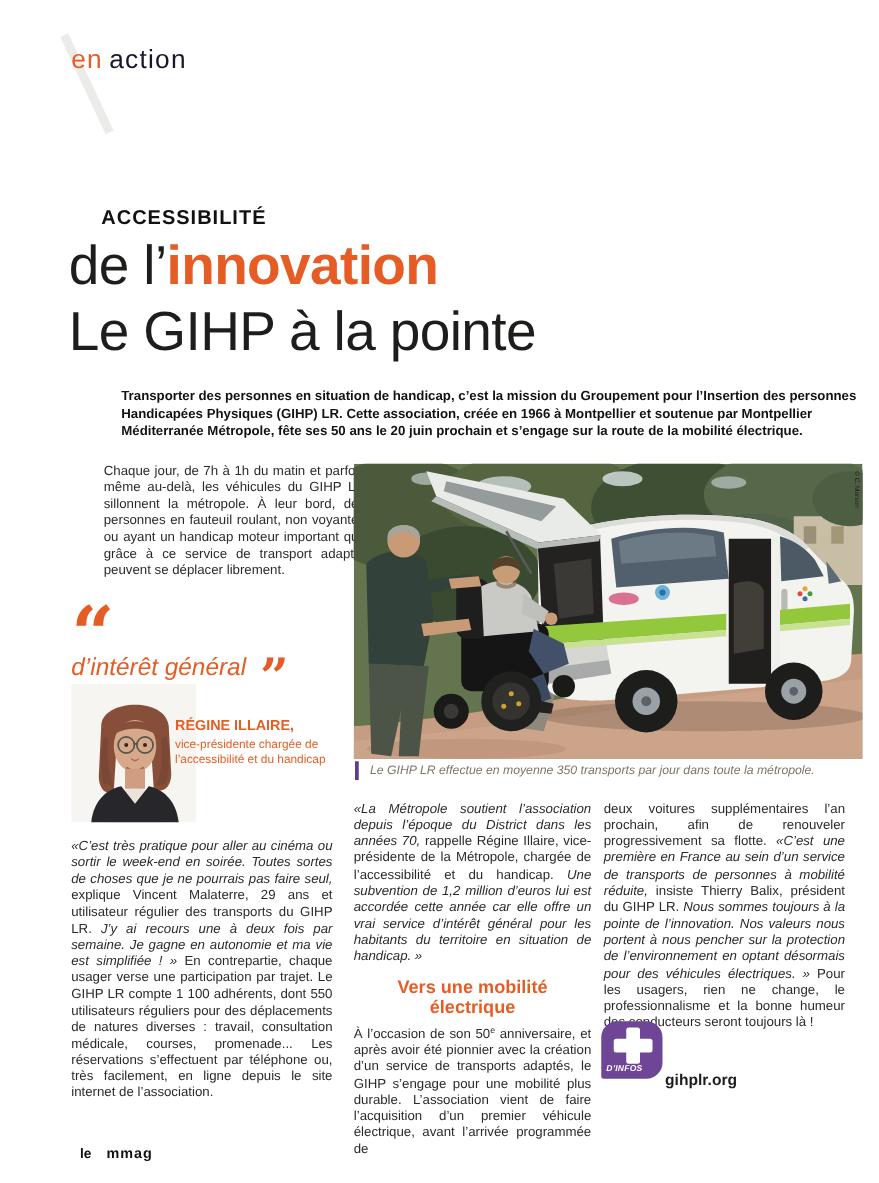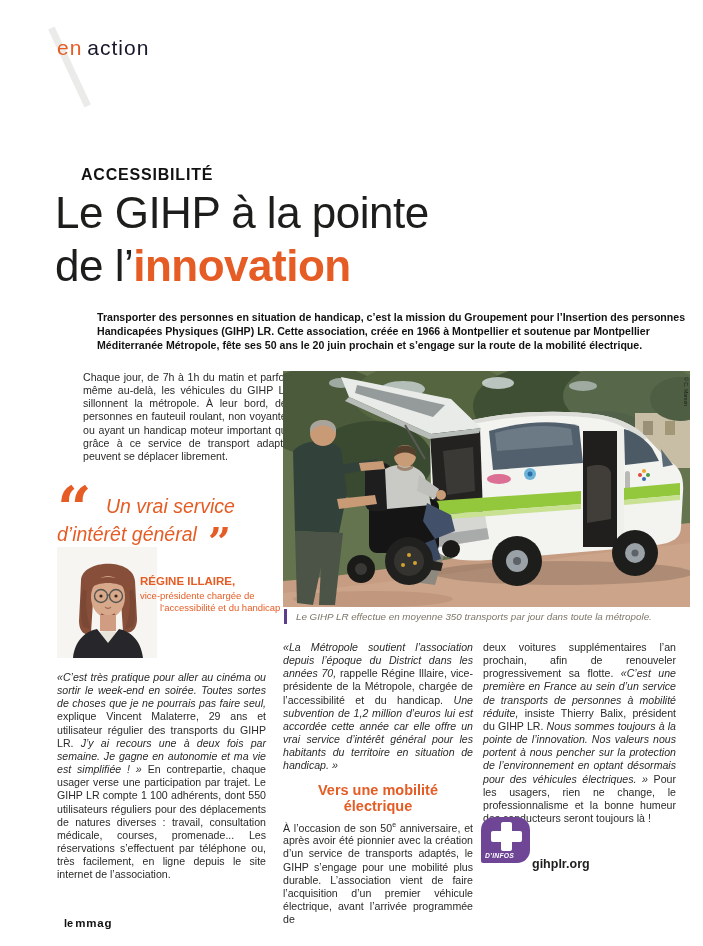--- a/index.html
+++ b/index.html
@@ -34,66 +34,65 @@
   
   .q-open{position:absolute;left:57px;top:478px;font-family:"DejaVu Serif",serif;font-weight:bold;
           font-size:60px;line-height:1;color:#e55c25;}
   .q-line1{position:absolute;left:106px;top:495px;font-size:19.5px;font-style:italic;color:#e55c25;}
   .q-line2{position:absolute;left:57px;top:523px;font-size:19.5px;font-style:italic;color:#e55c25;}
   .q-close{position:absolute;left:208px;top:522px;font-family:"DejaVu Serif",serif;font-weight:bold;
            font-size:40px;line-height:1;color:#e55c25;}
   .portrait{position:absolute;left:57px;top:547px;width:100px;height:111px;}
   .author-name{position:absolute;left:140px;top:575px;font-size:11.5px;font-weight:bold;color:#e55c25;}
   .author-role1{position:absolute;left:140px;top:590px;font-size:9.5px;color:#e55c25;}
-  .author-role2{position:absolute;left:140px;top:602px;font-size:9.5px;color:#e55c25;margin-left:20px;}
+  .author-role2{position:absolute;left:140px;top:602px;font-size:9.5px;color:#e55c25;}
 
   
   .photo{position:absolute;left:283px;top:371px;width:407px;height:236px;}
   .caption-bar{position:absolute;left:284px;top:609px;width:3px;height:15px;background:#5f3d8c;}
   .caption{position:absolute;left:296px;top:611px;font-size:9.8px;font-style:italic;color:#7d7568;}
 
   
   .infos-icon{position:absolute;left:481px;top:817px;width:49px;height:46px;background:#6f4596;
               border-radius:13px 13px 13px 2px;}
   .infos-icon::before{content:"";position:absolute;left:20px;top:5px;width:11px;height:29px;background:#fff;border-radius:2px;}
   .infos-icon::after{content:"";position:absolute;left:10px;top:14px;width:31px;height:11px;background:#fff;border-radius:2px;}
   .infos-label{position:absolute;left:4px;bottom:4px;font-size:6.8px;font-weight:bold;font-style:italic;
                color:#fff;letter-spacing:.2px;}
   .infos-url{position:absolute;left:532px;top:857px;font-size:12.5px;font-weight:bold;color:#1d1d1b;}
 
   
   .footer{position:absolute;left:64px;top:917px;display:flex;align-items:baseline;}
   .f-logo-le{font-weight:bold;font-size:11px;color:#111;}
-  .f-logo-mag{font-weight:bold;font-size:11.5px;color:#111;letter-spacing:.8px;margin-left:2px;}
+  .f-logo-mag{font-weight:bold;font-size:11.5px;color:#111;letter-spacing:.8px;margin-left:12px;}
   .f-text{font-size:7.2px;color:#47473f;letter-spacing:.25px;margin-left:7px;}
 </style>
 </head>
 <body>
 
 <div class="page">
 
   <div class="diag-stripe"></div>
 
   <div class="section-label">
     <span class="sl-en">en</span><span class="sl-action">action</span>
   </div>
 
   <div class="kicker">ACCESSIBILITÉ</div>
 
   <h1 class="title">
+    <span class="t-line"><span>de l’</span><span class="t-accent">innovation</span></span>
     <span class="t-line">Le GIHP à la pointe</span>
-    <span class="t-line"><span>de l’</span><span class="t-accent">innovation</span></span>
   </h1>
 
   <div class="intro">Transporter des personnes en situation de handicap, c’est la mission du Groupement pour l’Insertion des personnes Handicapées Physiques (GIHP) LR. Cette association, créée en 1966 à Montpellier et soutenue par Montpellier Méditerranée Métropole, fête ses 50 ans le 20 juin prochain et s’engage sur la route de la mobilité électrique.</div>
 
   <div class="body-text col1-p1">Chaque jour, de 7h à 1h du matin et parfois même au-delà, les véhicules du GIHP LR sillonnent la métropole. À leur bord, des personnes en fauteuil roulant, non voyantes ou ayant un handicap moteur important qui, grâce à ce service de transport adapté, peuvent se déplacer librement.</div>
 
   <span class="q-open">“</span>
-  <span class="q-line1">Un vrai service</span>
   <span class="q-line2">d’intérêt général</span>
   <span class="q-close">”</span>
 
   <svg class="portrait" viewBox="0 0 100 111">
     <rect width="100" height="111" fill="#f6f5f2"></rect>
     <path d="M24,34 C24,12 76,10 78,34 L80,72 C80,84 72,88 66,84 L64,54 C56,48 44,48 36,54 L34,86 C28,90 22,84 22,74 Z" fill="#874f3a"></path>
     <ellipse cx="51" cy="50" rx="17" ry="21" fill="#d8a88b"></ellipse>
     <path d="M33,42 C33,26 69,26 69,42 C62,34 40,34 33,42 Z" fill="#874f3a"></path>
     <circle cx="44" cy="49" r="6.5" fill="none" stroke="#555550" stroke-width="1.4"></circle>
     <circle cx="59" cy="49" r="6.5" fill="none" stroke="#555550" stroke-width="1.4"></circle>

